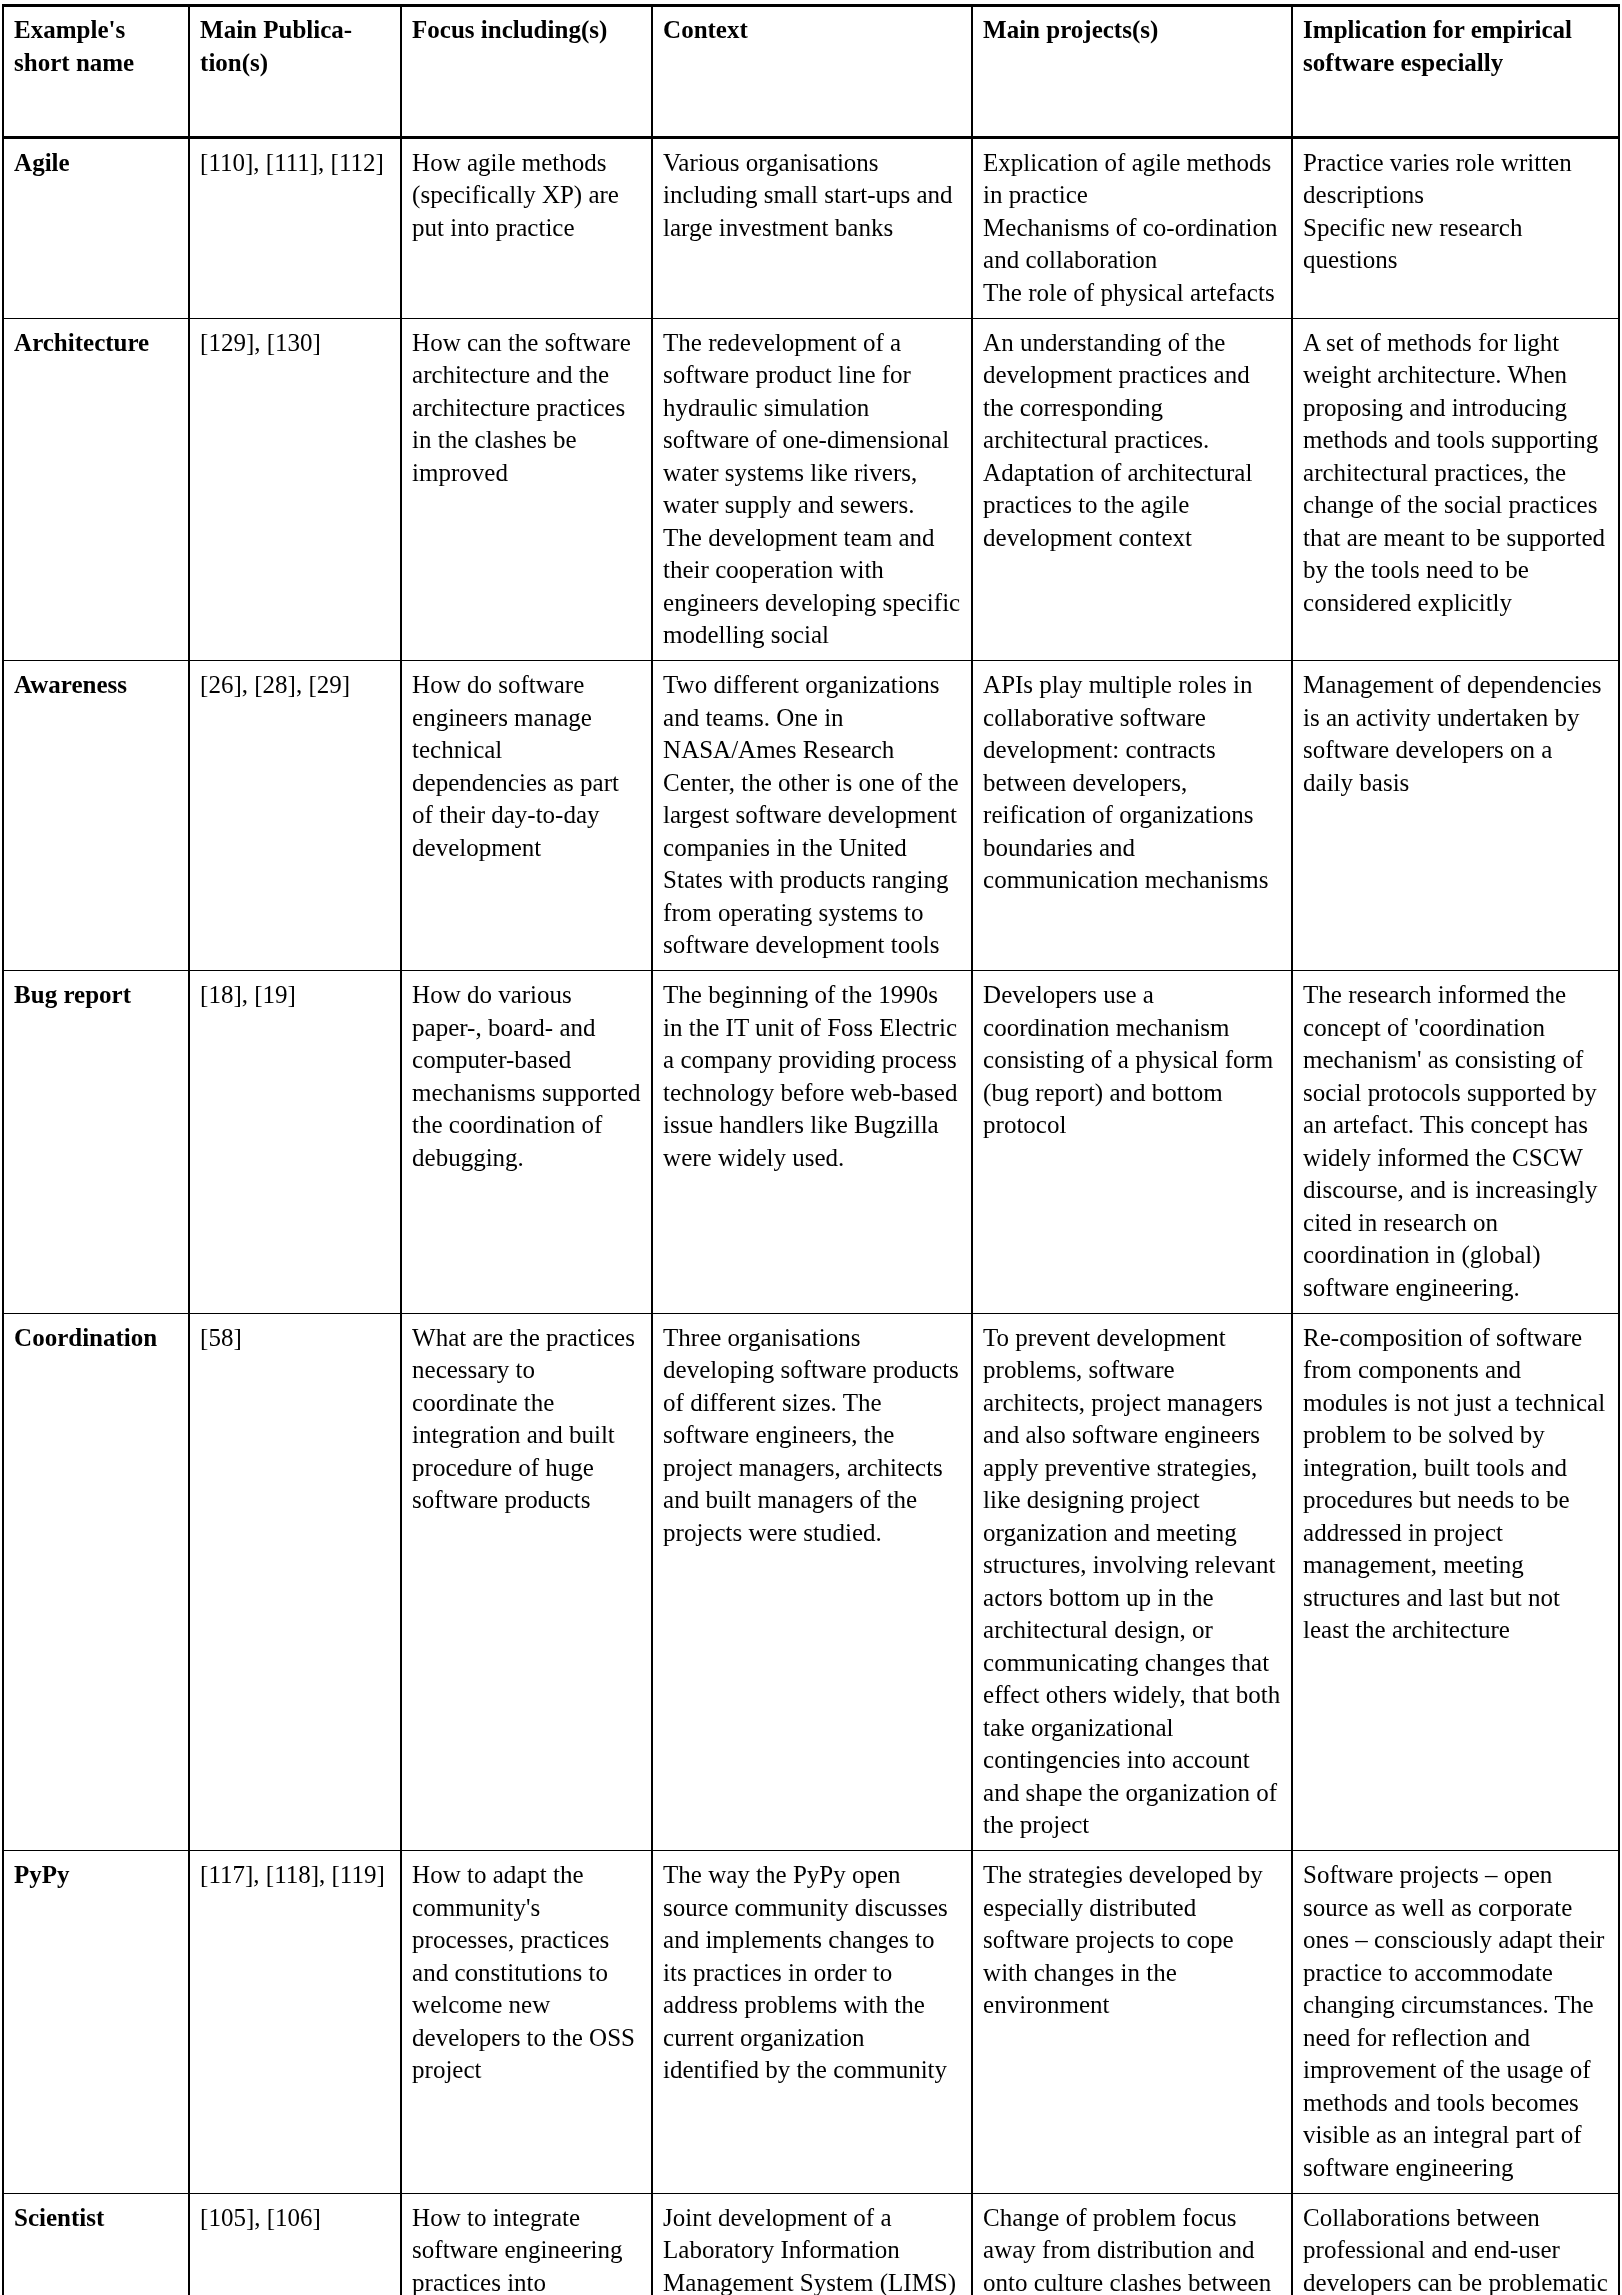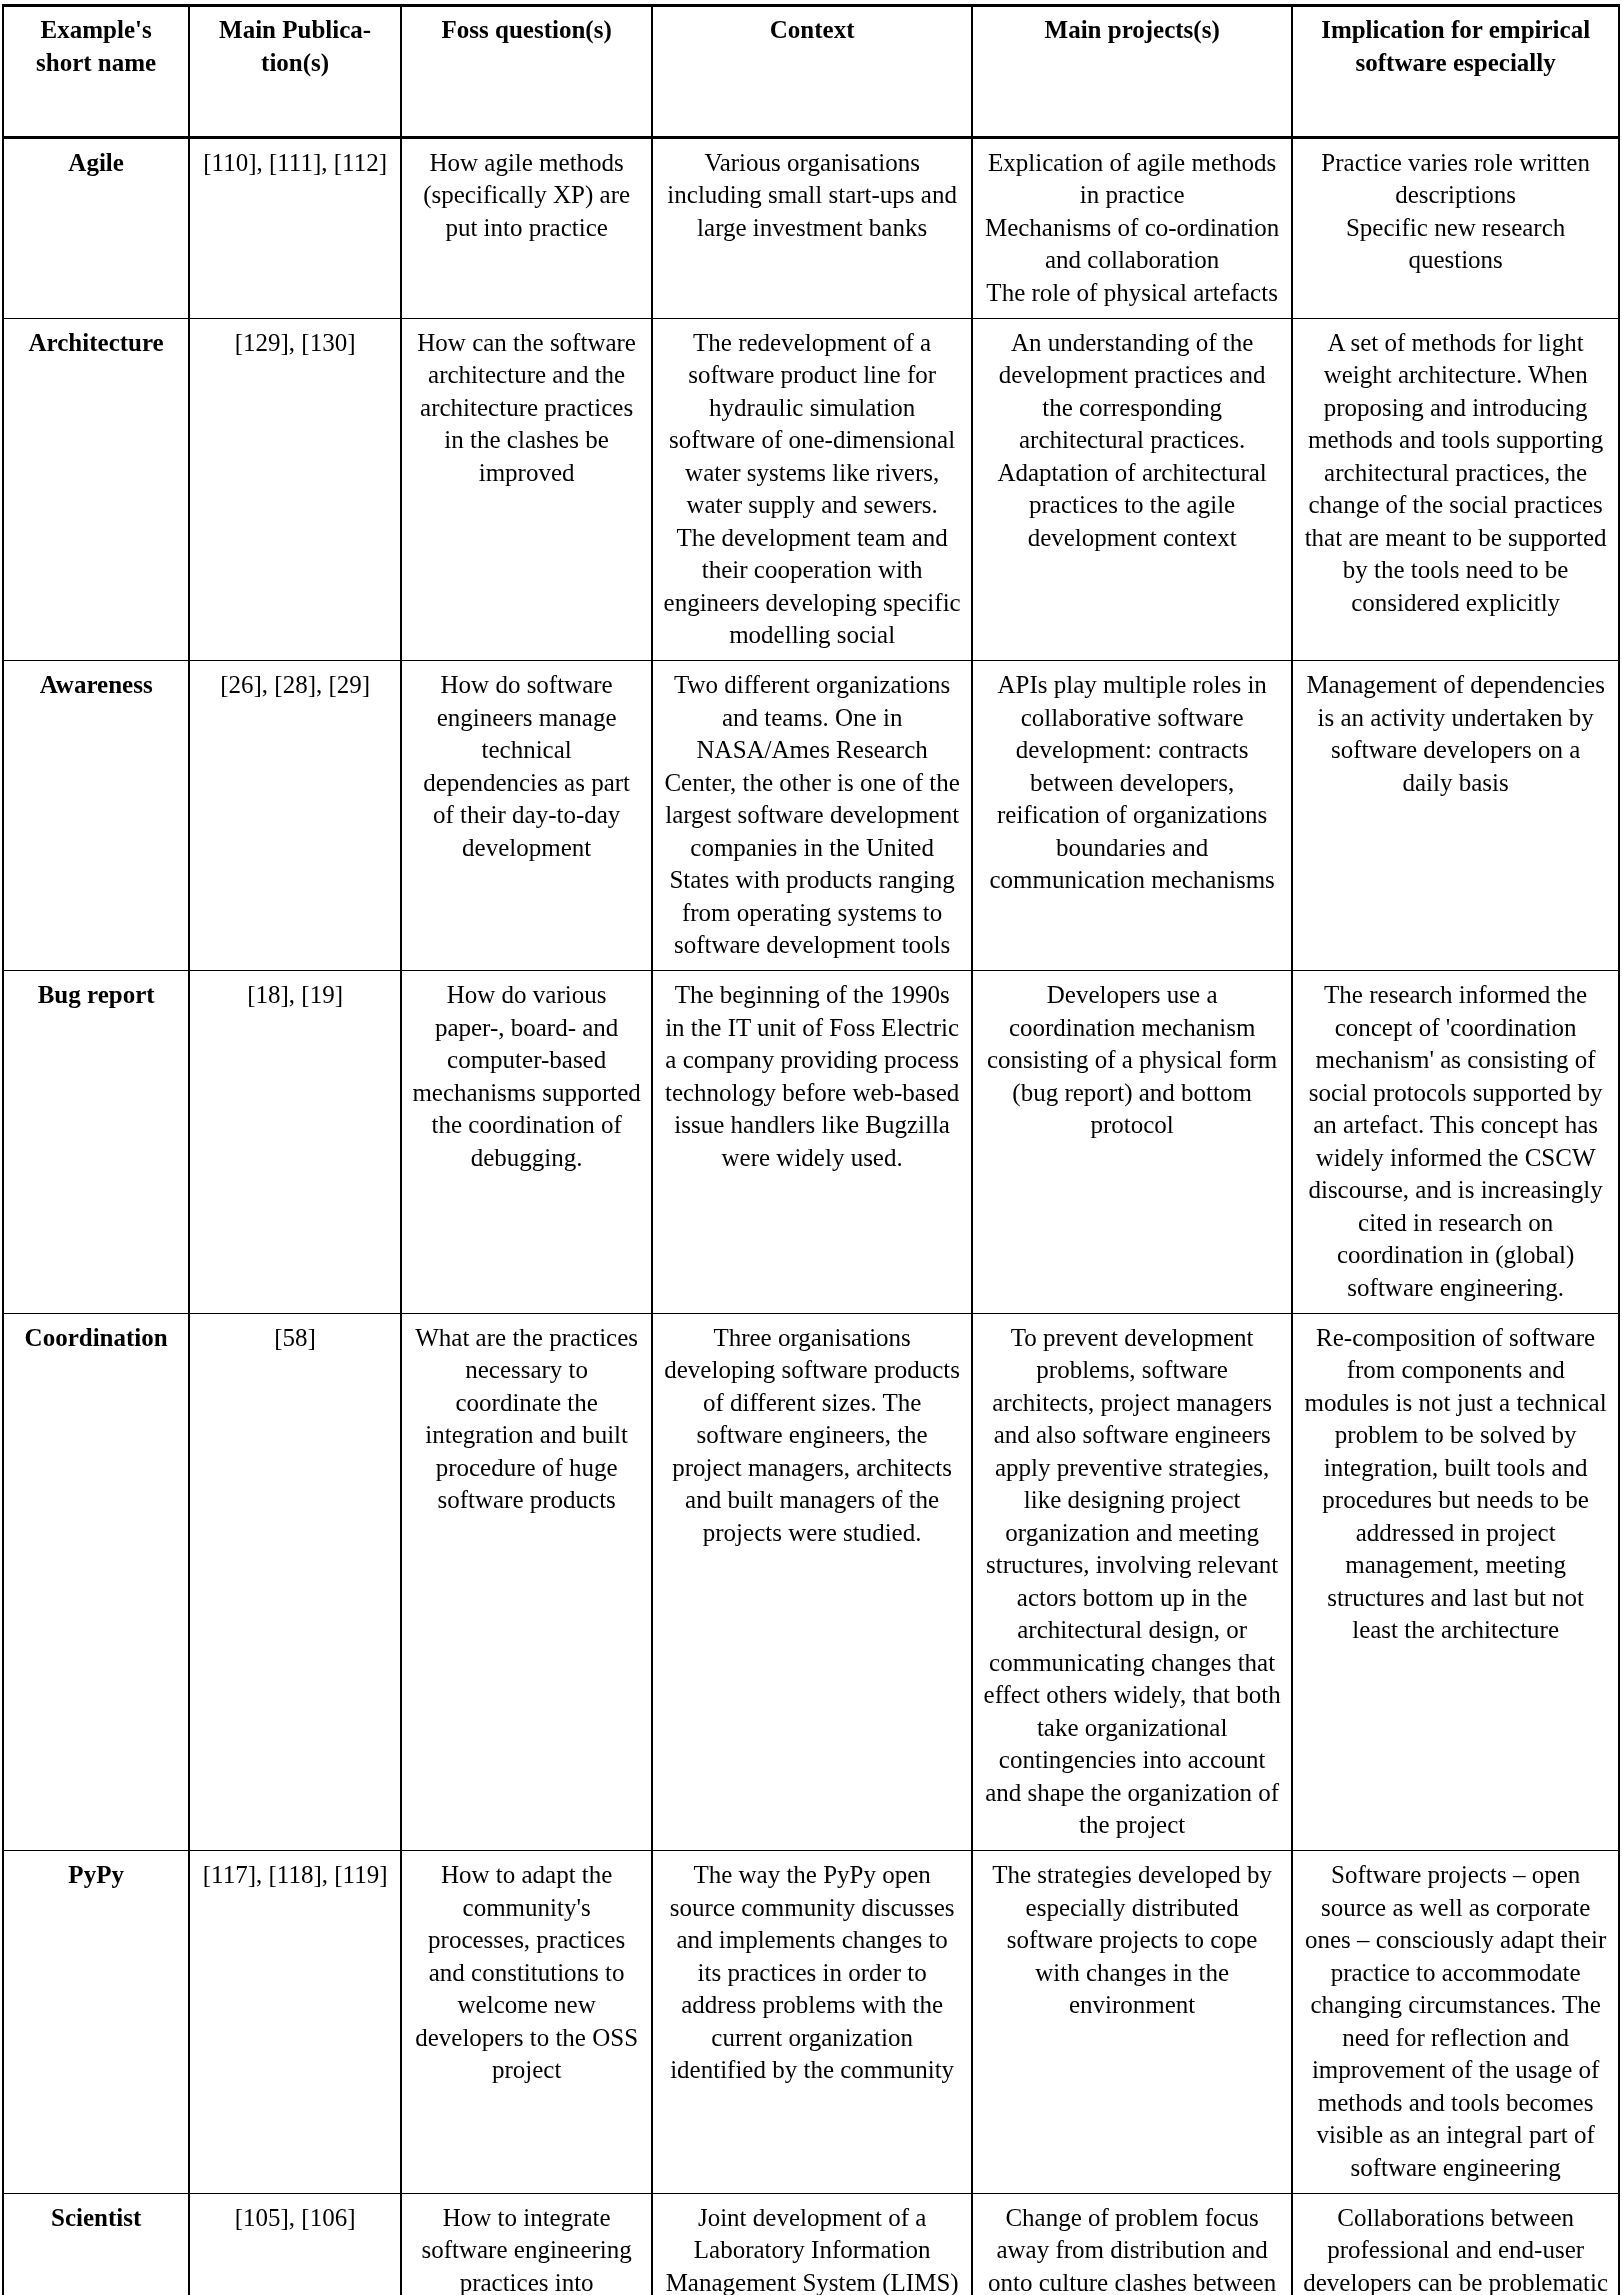--- a/index.html
+++ b/index.html
@@ -36,21 +36,21 @@
   table.research-table th,
   table.research-table td {
     border-left: 2.6px solid #000;
     border-right: 2.6px solid #000;
     border-top: 1.7px solid #000;
     border-bottom: 1.7px solid #000;
     vertical-align: top;
     padding: 7.8px 9.5px 8.7px 10.4px;
     font-size: 25px;
     line-height: 1.30;
-    text-align: center;
+    text-align: left;
     word-wrap: break-word;
     overflow-wrap: break-word;
     hyphens: manual;
   }
   table.research-table thead th {
     font-weight: bold;
     border-top: 3.5px solid #000;
     border-bottom: 3.5px solid #000;
     height: 113px;
   }
@@ -87,21 +87,21 @@
       <tr>
         <th>
             <span class="cell-line">Example's</span>
             <span class="cell-line">short name</span>
           </th>
         <th>
             <span class="cell-line">Main Publica-</span>
             <span class="cell-line">tion(s)</span>
           </th>
         <th>
-            <span class="cell-line">Foss question(s)</span>
+            <span class="cell-line">Focus including(s)</span>
           </th>
         <th>
             <span class="cell-line">Context</span>
           </th>
         <th>
             <span class="cell-line">Main projects(s)</span>
           </th>
         <th>
             <span class="cell-line">Implication for empirical</span>
             <span class="cell-line">software especially</span>

